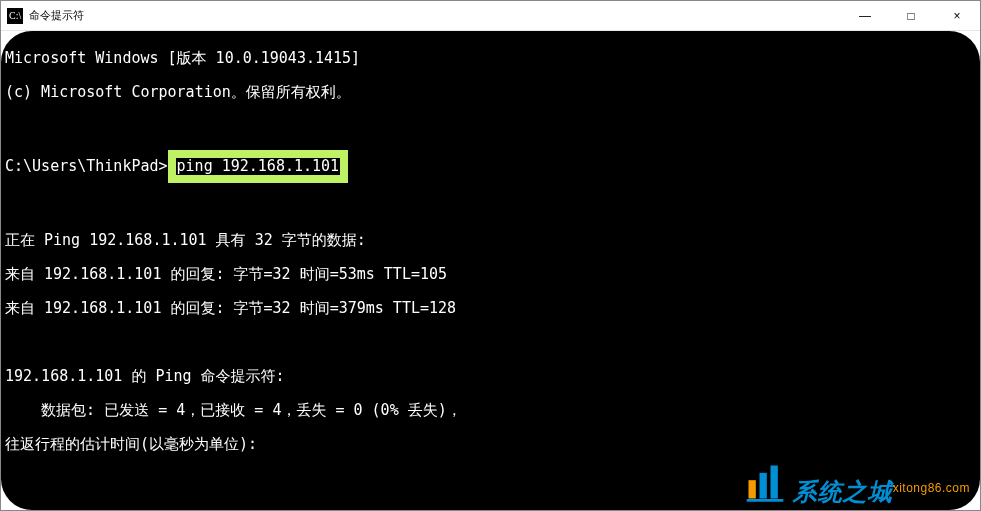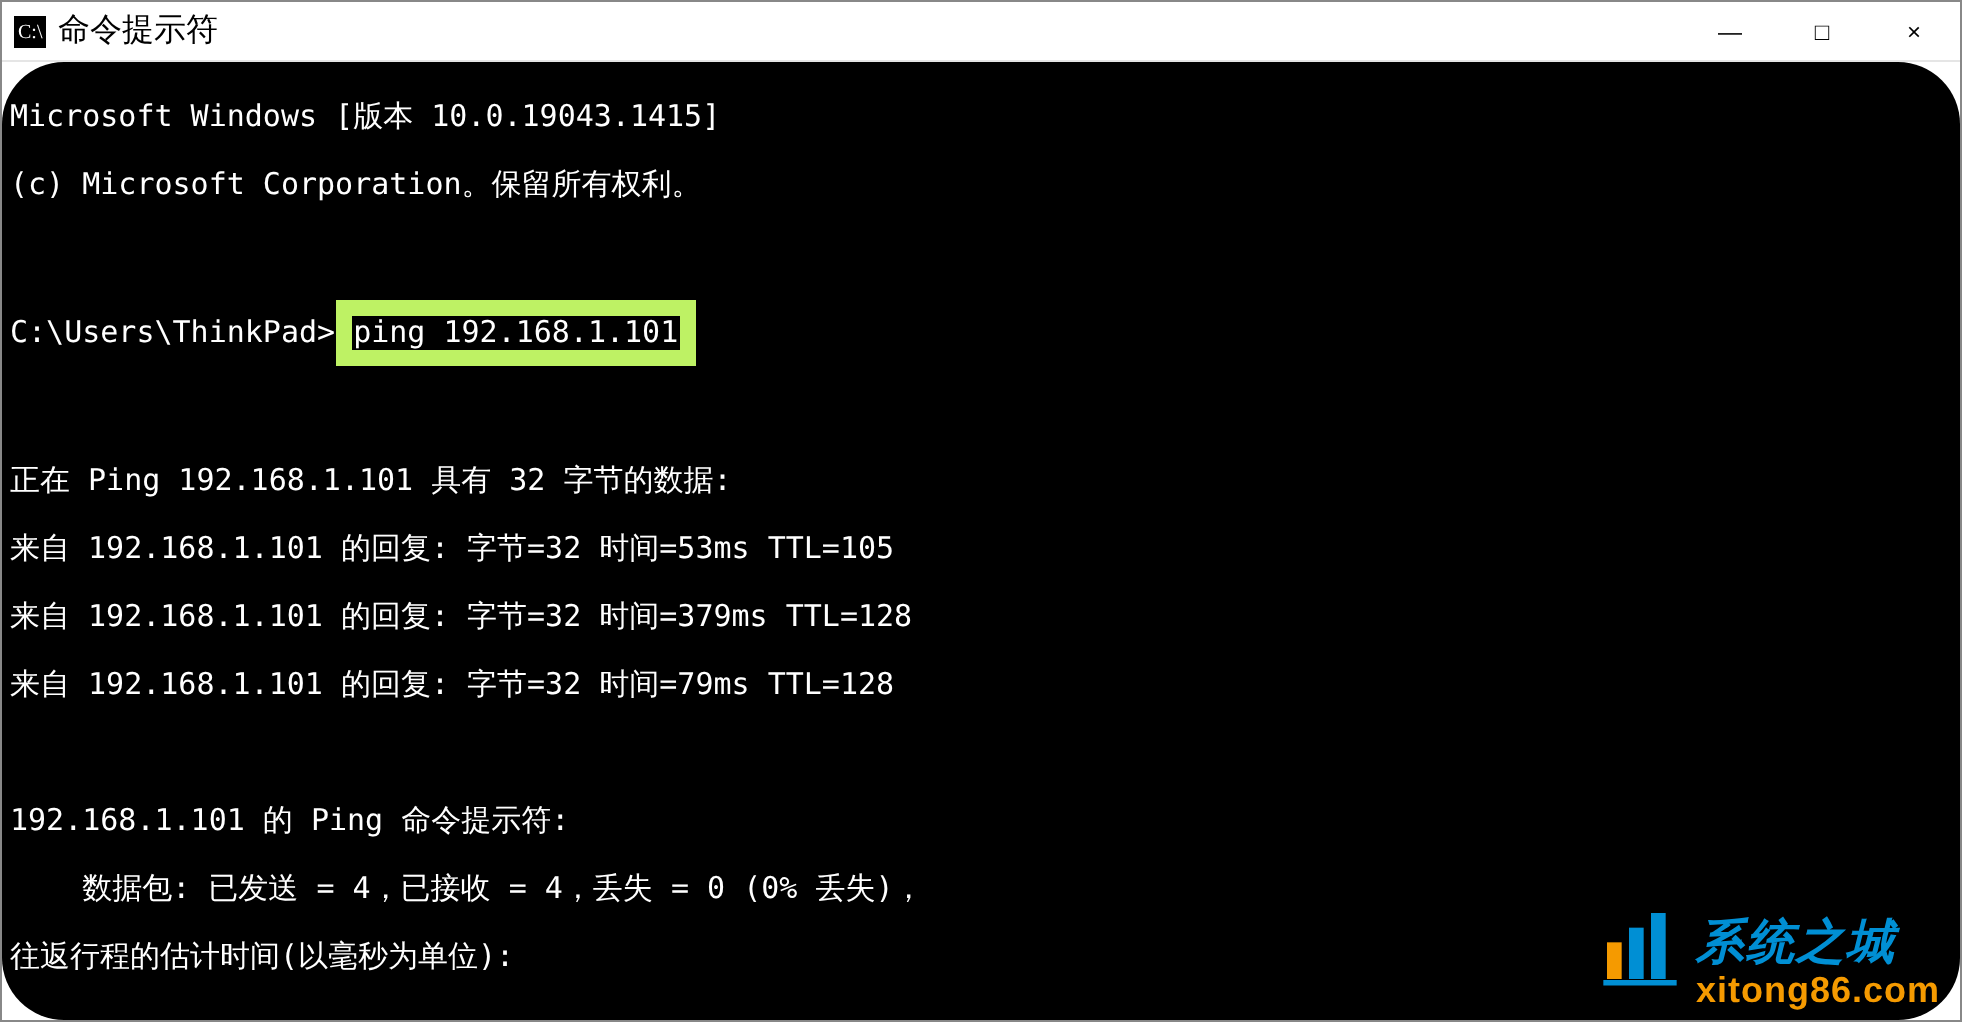--- a/index.html
+++ b/index.html
@@ -34,21 +34,21 @@
   gap: 6px;
 }
 .titlebar-icon {
   width: 16px;
   height: 16px;
   display: inline-flex;
   align-items: center;
   justify-content: center;
 }
 .titlebar-title {
-  font-size: 16px;
+  font-size: 11px;
   color: #000;
   font-family: Liberation Mono, monospace;
 }
 .titlebar-controls {
   display: flex;
   height: 100%;
 }
 .titlebar-btn {
   width: 46px;
   height: 100%;
@@ -88,36 +88,36 @@
   display: flex;
   align-items: center;
   gap: 6px;
 }
 .watermark-logo {
   width: 44px;
   height: 44px;
 }
 .watermark-text {
   display: flex;
-  flex-direction: column;
+  flex-direction: row;
   line-height: 1;
   margin-top: 19px;
 }
 .watermark-title {
   font-family: "Microsoft YaHei", sans-serif;
   font-size: 24px;
   font-weight: 800;
   color: #008fd4;
   letter-spacing: 1px;
   font-style: italic;
 }
 .watermark-sub {
   font-family: Arial, sans-serif;
-  font-size: 18px;
-  font-weight: 700;
+  font-size: 12px;
+  font-weight: 400;
   color: #f59a00;
   letter-spacing: 0.5px;
   margin-top: 2px;
 }
 </style>
 </head>
 <body>
 
 <div class="window">
   <div class="titlebar">
@@ -139,21 +139,20 @@
 
   <div class="terminal">
 <span class="term-line">Microsoft Windows [版本 10.0.19043.1415]</span>
 <span class="term-line">(c) Microsoft Corporation。保留所有权利。</span>
 <span class="term-line"> </span>
 <span class="term-line"><span>C:\Users\ThinkPad&gt;</span><span class="highlight">ping 192.168.1.101</span></span>
 <span class="term-line"> </span>
 <span class="term-line">正在 Ping 192.168.1.101 具有 32 字节的数据:</span>
 <span class="term-line">来自 192.168.1.101 的回复: 字节=32 时间=53ms TTL=105</span>
 <span class="term-line">来自 192.168.1.101 的回复: 字节=32 时间=379ms TTL=128</span>
-<span class="term-line">来自 192.168.1.101 的回复: 字节=32 时间=79ms TTL=128</span>
 <span class="term-line"> </span>
 <span class="term-line">192.168.1.101 的 Ping 命令提示符:</span>
 <span class="term-line">    数据包: 已发送 = 4，已接收 = 4，丢失 = 0 (0% 丢失)，</span>
 <span class="term-line">往返行程的估计时间(以毫秒为单位):</span>
 
 
 
 
 
 

